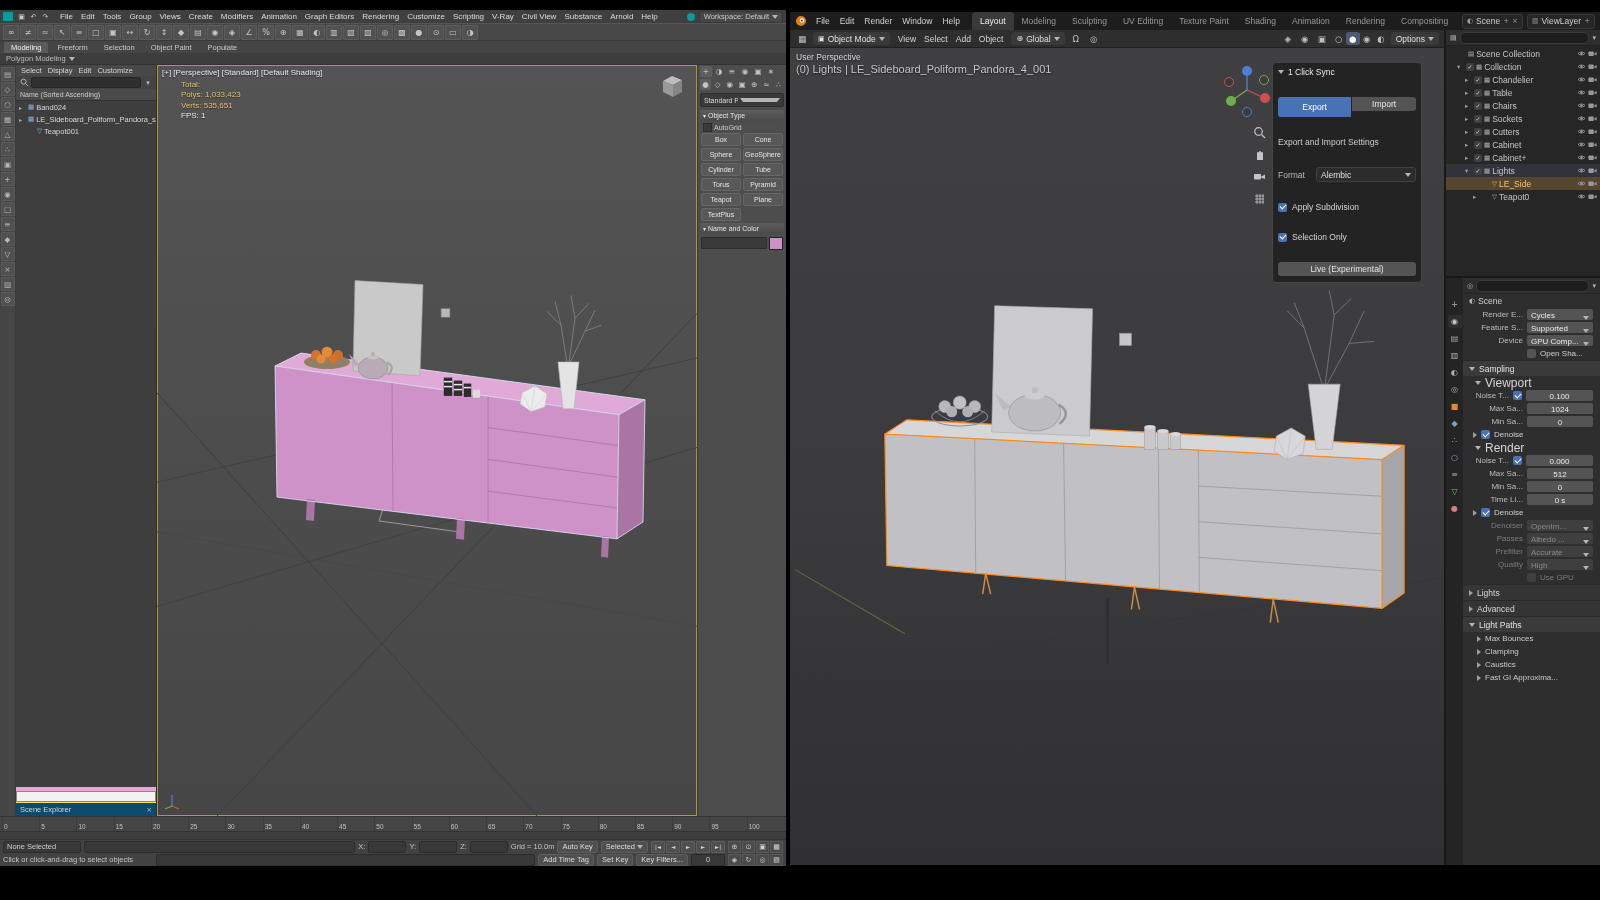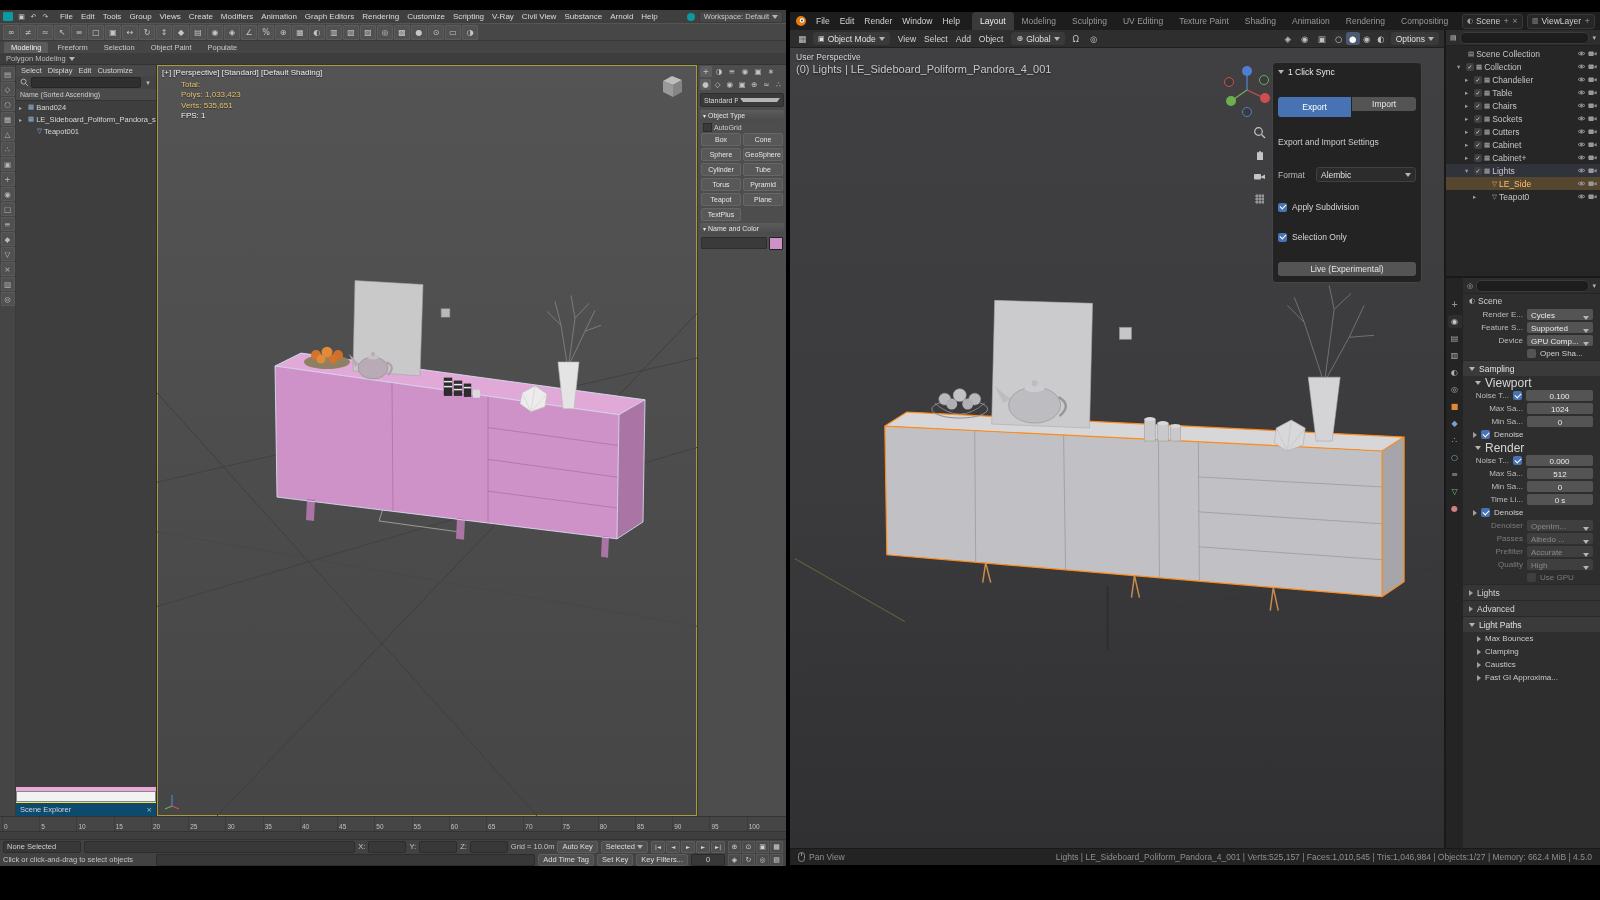--- a/index.html
+++ b/index.html
@@ -1098,24 +1098,14 @@
                 <div class="psec2">
                   <span class="arrr"></span>
                   <span>Fast GI Approxima...</span>
                 </div>
               </div>
           </div>
         </div>
       </div>
     </div>
 
-    <div class="b-status">
-      <span class="left">
-        <svg width="7" height="10" viewBox="0 0 7 10">
-            <rect x="0.5" y="0.5" width="6" height="9" rx="3" fill="none" stroke="#8a8a8a" stroke-width="1"></rect>
-            <line x1="3.5" y1="1" x2="3.5" y2="4" stroke="#8a8a8a" stroke-width="1"></line>
-          </svg>
-        <span>Pan View</span>
-      </span>
-      <span class="right">Lights | LE_Sideboard_Poliform_Pandora_4_001 | Verts:525,157 | Faces:1,010,545 | Tris:1,046,984 | Objects:1/27 | Memory: 662.4 MiB | 4.5.0</span>
-    </div>
   </div>
 </div>
 
 </body></html>

